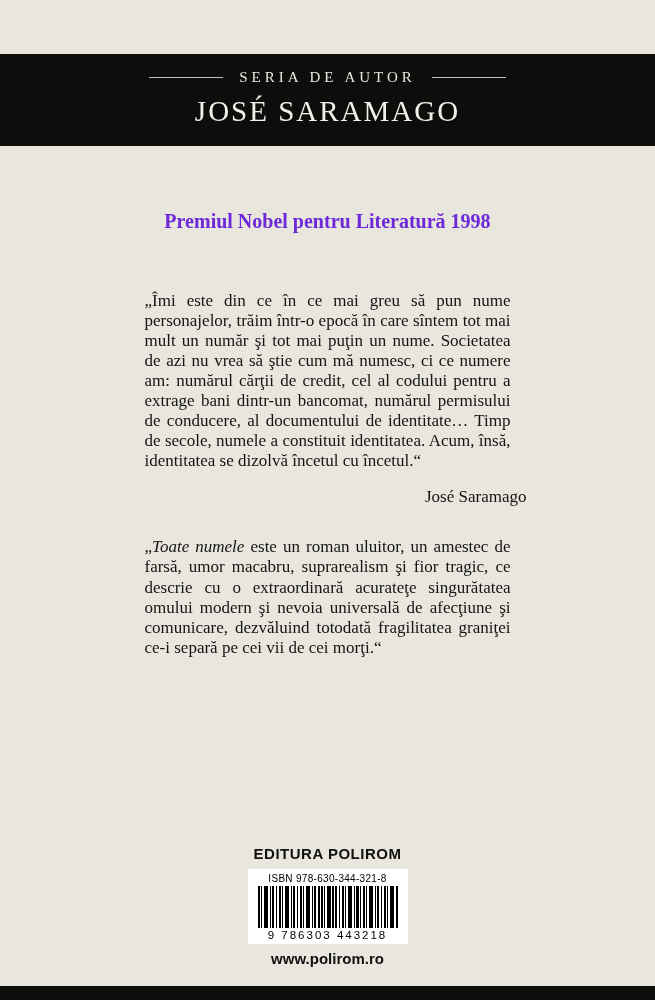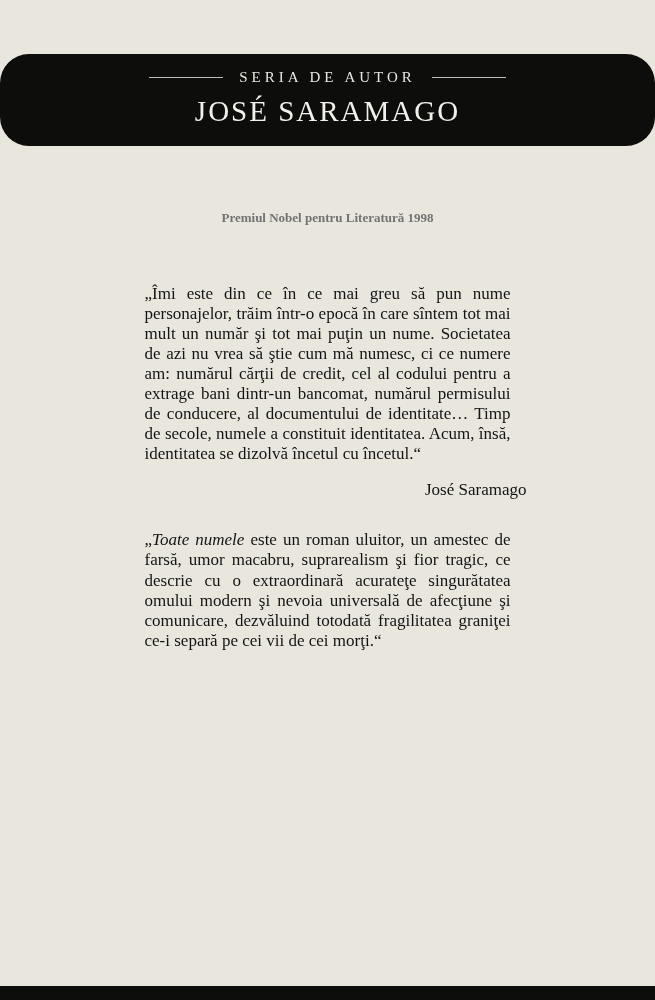--- a/index.html
+++ b/index.html
@@ -13,21 +13,20 @@
     font-family: "Liberation Serif", serif;
     color: #141414;
   }
 
   
   .band {
     margin-top: 54px;
     background: #0d0d0b;
     padding: 15px 0 18px 0;
     text-align: center;
-    border-radius: 29px;
   }
   .series-row {
     display: flex;
     align-items: center;
     justify-content: center;
     gap: 16px;
     margin-bottom: 9px;
   }
   .series-rule {
     width: 74px;
@@ -42,23 +41,23 @@
   .author-name {
     font-size: 29px;
     letter-spacing: 2px;
     color: #f2f0ea;
   }
 
   
   .award {
     margin-top: 64px;
     text-align: center;
-    font-size: 13px;
+    font-size: 20px;
     font-weight: bold;
-    color: #737373;
+    color: #6d28d9;
   }
 
   
   .quotes {
     width: 398px;
     margin: 58px auto 0 auto;
   }
   .quote {
     margin: 16px;
     font-size: 17px;
@@ -150,16 +149,25 @@
 
   <div class="award">Premiul Nobel pentru Literatură 1998</div>
 
   <div class="quotes">
     <p class="quote"><span>„Îmi este din ce în ce mai greu să pun nume personajelor, trăim într-o epocă în care sîntem tot mai mult un număr şi tot mai puţin un nume. Societatea de azi nu vrea să ştie cum mă numesc, ci ce numere am: numărul cărţii de credit, cel al codului pentru a extrage bani dintr-un bancomat, numărul permisului de conducere, al documentului de identitate… Timp de secole, numele a constituit identitatea. Acum, însă, identitatea se dizolvă încetul cu încetul.“</span></p>
     <p class="attribution">José Saramago</p>
 
     <p class="quote second"><span>„</span><i>Toate numele</i><span> este un roman uluitor, un amestec de farsă, umor macabru, suprarealism şi fior tragic, ce descrie cu o extraordinară acurateţe singurătatea omului modern şi nevoia universală de afecţiune şi comunicare, dezvăluind totodată fragilitatea graniţei ce-i separă pe cei vii de cei morţi.“</span></p>
   </div>
 
+  <div class="publisher-block">
+    <div class="publisher-name">EDITURA POLIROM</div>
+    <div class="barcode-box">
+      <div class="isbn-label">ISBN 978-630-344-321-8</div>
+      <div class="barcode-bars"></div>
+      <div class="barcode-digits">9 786303 443218</div>
+    </div>
+    <div class="website">www.polirom.ro</div>
+  </div>
 
   <div class="bottom-strip"></div>
 
 </div>
 
 </body></html>

